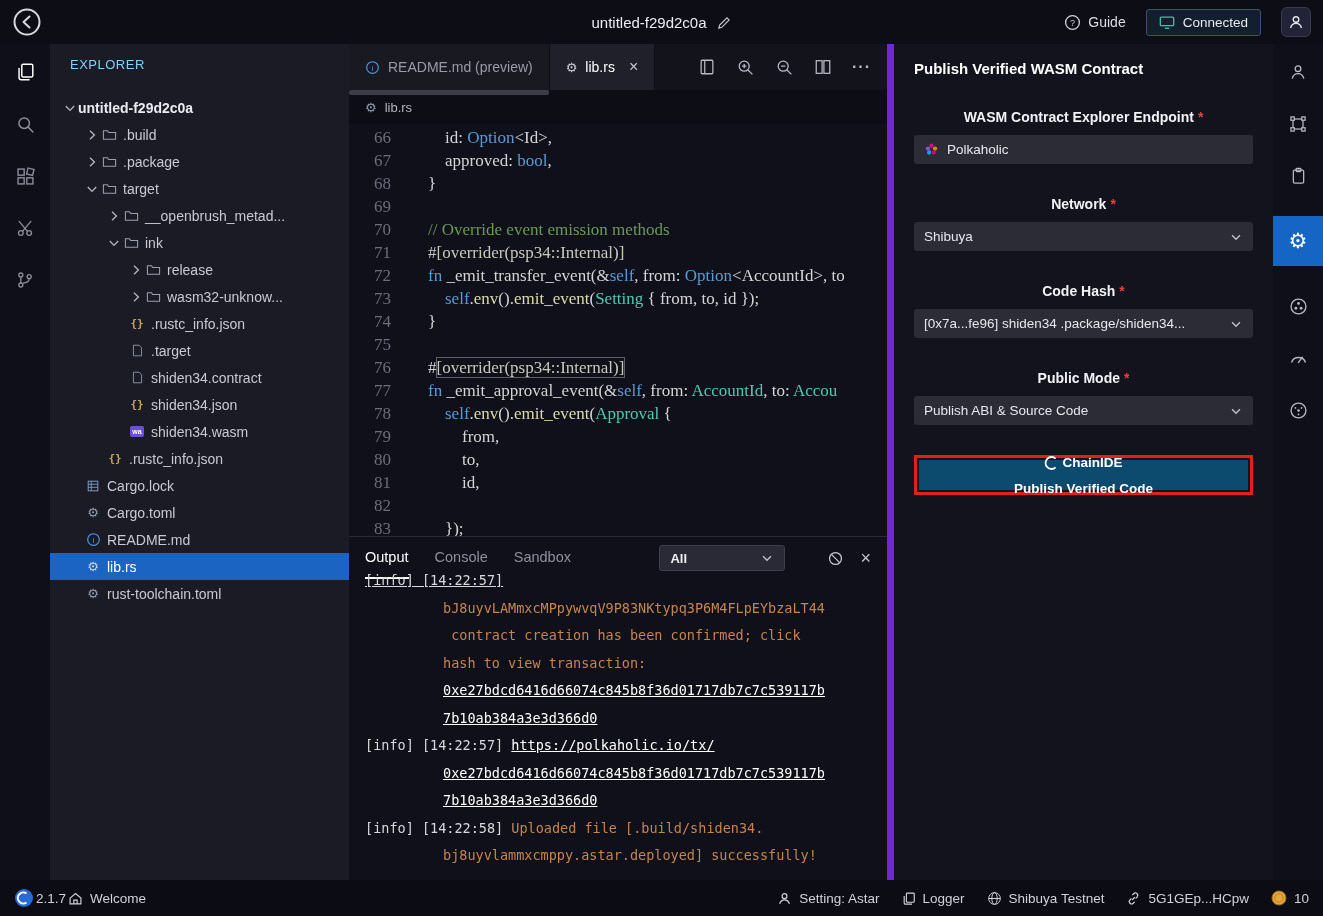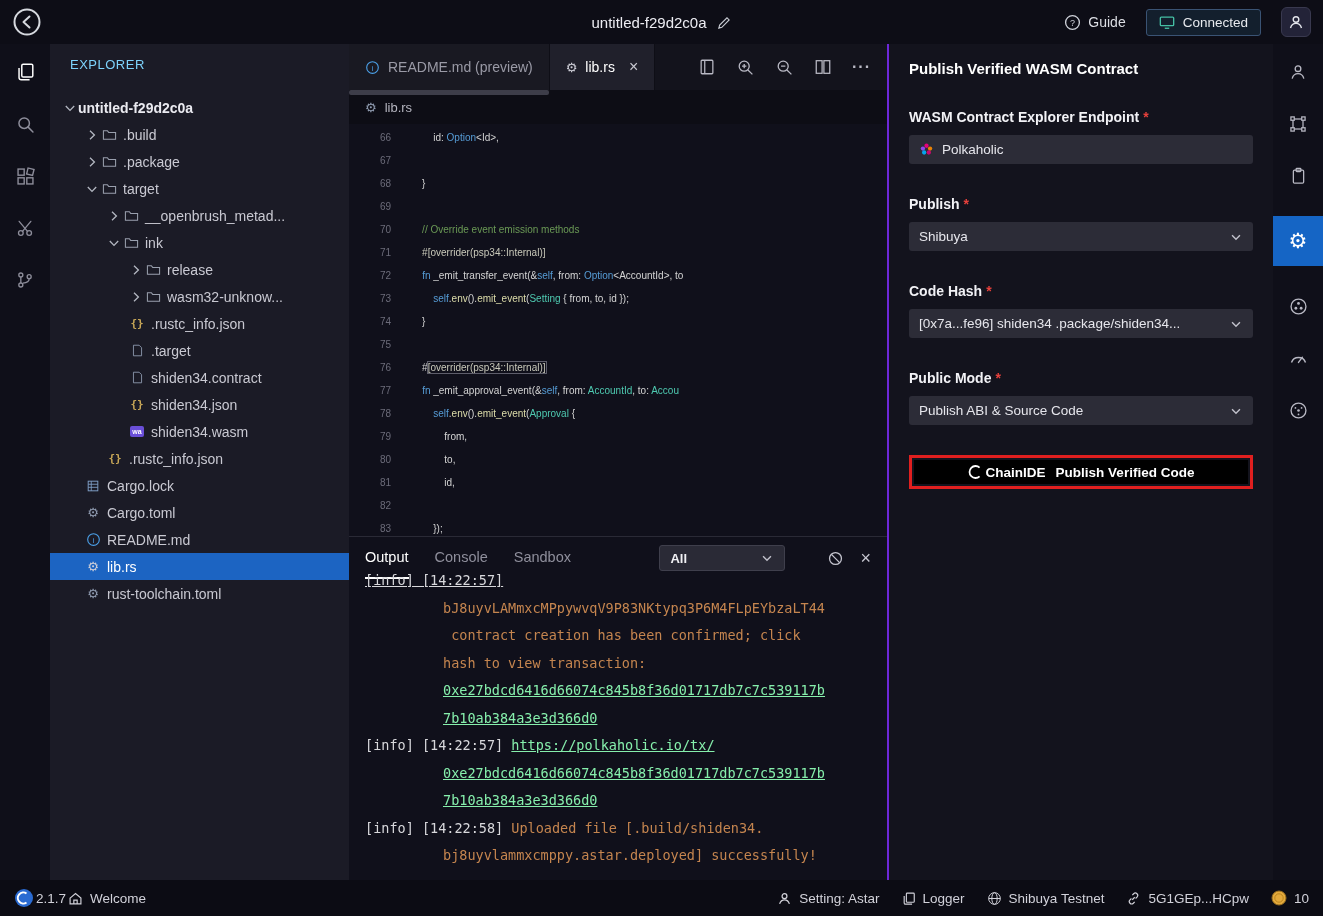--- a/index.html
+++ b/index.html
@@ -44,21 +44,21 @@
   .tab { display:flex; align-items:center; gap:8px; padding:0 16px; font-size:14px; color:#9a9aa6; background:#191922; border-right:1px solid #0e0e16; cursor:pointer; white-space:nowrap; }
   .tab.active { background:#20202b; color:#ffffff; }
   .tab-close { margin-left:6px; font-size:16px; color:#c8c8d0; line-height:1; cursor:pointer; }
   .editor-actions { margin-left:auto; display:flex; align-items:center; gap:20px; padding-right:16px; color:#b9b9c4; }
   .ea-icon { cursor:pointer; display:flex; align-items:center; justify-content:center; }
   .ea-more { font-size:16px; font-weight:bold; letter-spacing:1px; }
 
   .breadcrumb { height:34px; flex:0 0 auto; background:#0d0d15; display:flex; align-items:center; padding-left:16px; gap:8px; color:#b6b6c0; font-size:13px; position:relative; }
   .tab-scrollbar { position:absolute; top:0; left:0; width:200px; height:5px; background:#3d3d49; border-radius:2px; cursor:pointer; }
 
-  .code { flex:1; overflow:hidden; font-family:Liberation Sans, sans-serif; font-size:10px; padding-top:2px; }
+  .code { flex:1; overflow:hidden; font-family:Liberation Serif, serif; font-size:17px; padding-top:2px; }
   .code-line { height:23px; line-height:23px; display:flex; white-space:pre; }
   .ln { width:62px; flex:0 0 auto; text-align:right; padding-right:20px; color:#6c6c7a; }
   .lc { flex:1; overflow:hidden; }
   .tok-plain { color:#d4d4d4; }
   .tok-kw { color:#569cd6; }
   .tok-type { color:#4ec9b0; }
   .tok-fn { color:#dcdcaa; }
   .tok-comment { color:#6a9955; }
   .tok-attr { color:#c9c9ba; }
   .tok-attrbox { color:#c9c9ba; box-shadow:0 0 0 1px #5e5e6b; }
@@ -69,32 +69,32 @@
   .panel-tab.active { color:#ffffff; border-bottom-color:#ffffff; }
   .filter-select { margin-left:auto; width:126px; height:26px; background:#2a2a36; border:1px solid #3f3f4c; border-radius:3px; display:flex; align-items:center; justify-content:space-between; padding:0 10px; color:#f0f0f4; font-size:13px; font-weight:bold; cursor:pointer; }
   .panel-actions { display:flex; align-items:center; gap:16px; margin-left:16px; color:#c6c6d0; }
   .pa-close { font-size:18px; line-height:1; cursor:pointer; }
 
   .logs { flex:1; overflow:hidden; font-family:"DejaVu Sans Mono", monospace; font-size:13.5px; line-height:27.5px; padding-left:16px; margin-top:-12px; white-space:pre; }
   .log-line.indent { padding-left:78px; }
   .log-meta { color:#d8d8dc; }
   .log-meta_u { color:#d8d8dc; text-decoration:underline; }
   .log-msg { color:#c5854f; }
-  .log-link { color:#86efac; text-decoration:underline; cursor:pointer; }
+  .log-link { color:#ffffff; text-decoration:underline; cursor:pointer; }
 
   
-  .rightpanel { width:386px; flex:0 0 auto; background:#13131d; border-left:2px solid #6d28d9; padding:16px 20px; overflow:hidden; }
+  .rightpanel { width:386px; flex:0 0 auto; background:#13131d; border-left:7px solid #6d28d9; padding:16px 20px; overflow:hidden; }
   .rp-title { font-size:15px; font-weight:bold; color:#ffffff; }
-  .rp-label { margin-top:32px; font-size:14px; font-weight:bold; color:#f2f2f6; }
+  .rp-label { margin-top:32px; font-size:14px; font-weight:bold; color:#f2f2f6;text-align:center; }
   .req { color:#e8413c; margin-left:4px; }
   .rp-field { margin-top:10px; height:29px; background:#2c2c37; border-radius:3px; display:flex; align-items:center; padding:0 10px; font-size:13.5px; color:#e6e6ec; gap:8px; }
   .rp-select { justify-content:space-between; cursor:pointer; }
   .rp-select .val { overflow:hidden; text-overflow:ellipsis; white-space:nowrap; }
   .publish-wrap { margin-top:30px; border:3px solid #e01f1f; padding:2px; }
-  .publish-btn { width:100%; height:24px; border:none; background:#000000; display:flex; align-items:center; justify-content:center; gap:10px; color:#ffffff; font-size:13.5px; cursor:pointer; font-family:"Liberation Sans", sans-serif; }
+  .publish-btn { width:100%; height:30px; border:none; background:#0c4a6e; display:flex; align-items:center; justify-content:center; gap:10px; color:#ffffff; font-size:13.5px; cursor:pointer; font-family:"Liberation Sans", sans-serif;flex-direction:column; }
   .brand { display:flex; align-items:center; gap:2px; font-weight:bold; font-size:13.5px; color:#fff; }
   .btn-label { font-weight:bold; }
 
   .rail-right { width:50px; flex:0 0 auto; background:#0f0f19; display:flex; flex-direction:column; align-items:center; padding-top:16px; gap:28px; }
   .rr-item { width:24px; height:24px; display:flex; align-items:center; justify-content:center; color:#b9b9c4; cursor:pointer; }
   .rr-item.active-block { width:50px; height:50px; background:#1565c5; color:#ffffff; }
   .rr-gear { font-family:"DejaVu Sans", sans-serif; font-size:21px; line-height:1; }
 
   
   .statusbar { height:36px; flex:0 0 auto; background:#0c0c14; display:flex; align-items:center; padding:0 14px; font-size:13.5px; color:#d2d2da; }
@@ -436,20 +436,21 @@
         <span>lib.rs</span>
       </div>
 
       <div class="code">
           <div class="code-line">
     <span class="ln">66</span>
     <span class="lc"><span class="tok-plain">        id: </span><span class="tok-kw">Option</span><span class="tok-plain">&lt;Id&gt;,</span></span>
   </div>
           <div class="code-line">
     <span class="ln">67</span>
+    <span class="lc"><span class="tok-plain">        approved: </span><span class="tok-kw">bool</span><span class="tok-plain">,</span></span>
   </div>
           <div class="code-line">
     <span class="ln">68</span>
     <span class="lc"><span class="tok-plain">    }</span></span>
   </div>
           <div class="code-line">
     <span class="ln">69</span>
     <span class="lc"></span>
   </div>
           <div class="code-line">
@@ -547,21 +548,21 @@
               <circle cx="4.2" cy="7" r="2.3" fill="#9a4dff" opacity="0.9"></circle>
               <circle cx="11.8" cy="7" r="2.3" fill="#ff8c00" opacity="0.9"></circle>
               <circle cx="5.5" cy="11.2" r="2.3" fill="#00b2ff" opacity="0.9"></circle>
               <circle cx="10.5" cy="11.2" r="2.3" fill="#e6007a" opacity="0.85"></circle>
             </svg>
         </span>
         <span>Polkaholic</span>
       </div>
 
       <div class="rp-label">
-        <span>Publish</span><span class="req">*</span>
+        <span>Network</span><span class="req">*</span>
       </div>
       <div class="rp-field rp-select">
         <span class="val">Shibuya</span>
         <svg width="14" height="14" viewBox="0 0 16 16" fill="none" stroke="#c2c2cc" stroke-width="1.6">
             <path d="M3.5 6 L8 10.5 L12.5 6"></path>
           </svg>
       </div>
 
       <div class="rp-label">
         <span>Code Hash</span><span class="req">*</span>

